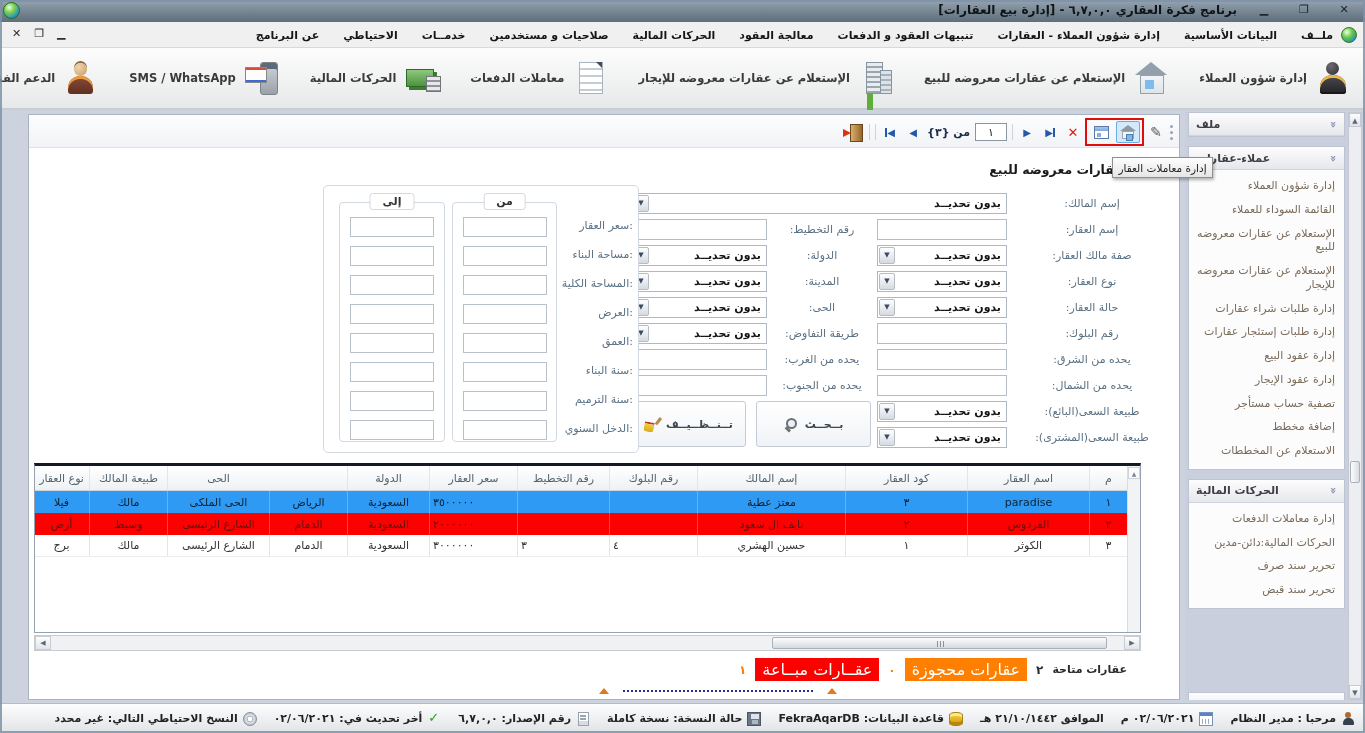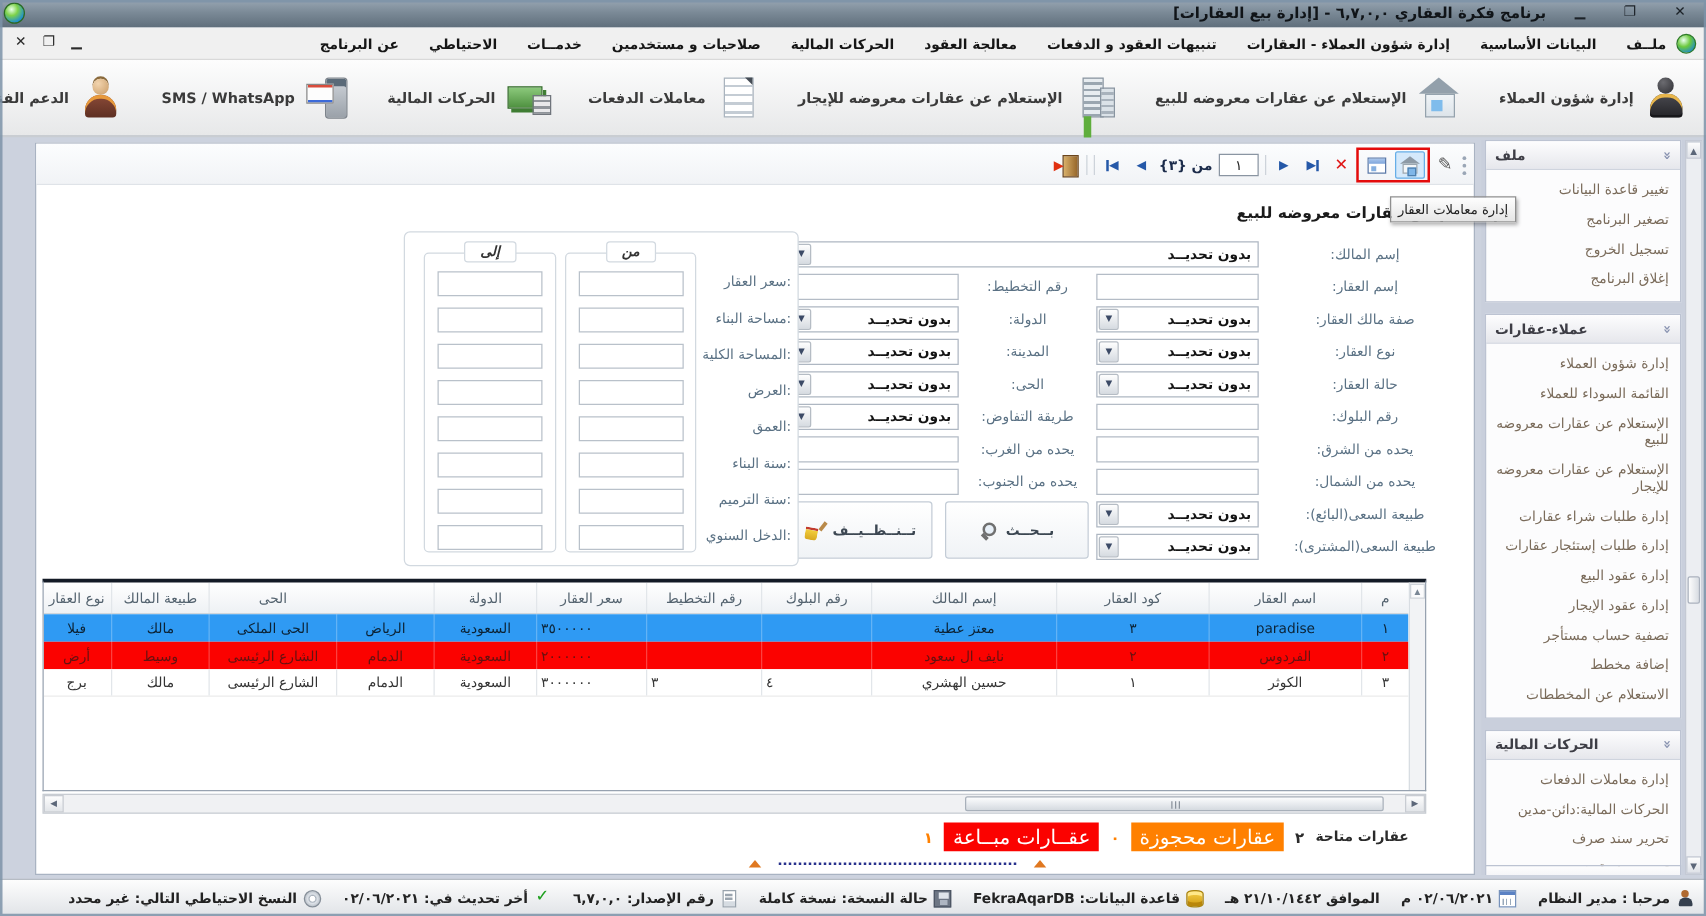--- a/index.html
+++ b/index.html
@@ -137,21 +137,21 @@
   .mag::after { content:''; position:absolute; left:1px; bottom:1px; width:6px; height:2.5px; background:#707070; transform:rotate(45deg); }
   .broom { position:relative; width:15px; height:15px; }
   .broom::before { content:''; position:absolute; right:0; top:0; width:2.5px; height:8px; background:#b98a4a; transform:rotate(38deg); }
   .broom::after { content:''; position:absolute; left:0; bottom:0; width:10px; height:8px; transform:rotate(10deg);
     background:linear-gradient(#f2cf3e,#d8a820); border-top:2.5px solid #c23b2e; border-radius:0 0 3px 3px; }
 
   
   .lblock { position:absolute; left:294px; top:70px; width:316px; height:268px; border:1px solid #d2d9e0; border-radius:5px; background:#fff; }
   .rlabel { position:absolute; right:5px; width:82px; text-align:right; font-size:11px; color:#5a7184; white-space:nowrap; }
   .rgroup { position:absolute; top:16px; bottom:10px; border:1px solid #d2d9e0; border-radius:4px; background:#fff;
-    display:flex; flex-direction:column; align-items:center; gap:9px; padding-top:14px;font-style:italic; }
+    display:flex; flex-direction:column; align-items:center; gap:9px; padding-top:14px; }
   .rgroup.gfrom { right:81px; width:105px; }
   .rgroup.gto { left:15px; width:106px; }
   .rcap { position:absolute; top:-10px; left:50%; transform:translateX(-50%); background:#fff; border:1px solid #d2d9e0; border-radius:3px;
     padding:1px 12px; font-size:11px; font-weight:bold; color:#333; }
   .rin { width:84px; height:20px; background:#fff; border:1px solid #b9c1ca; flex:0 0 auto; }
 
   
   .dtable { position:absolute; left:5px; top:348px; width:1107px; height:170px; border:1px solid #97a2b0; border-top:3px solid #141b26;
     display:flex; direction:rtl; background:#fff; overflow:hidden; }
   .tvscroll { width:13px; background:#f2f3f5; border-left:1px solid #d8dde2; position:relative; flex:0 0 auto; }
@@ -279,26 +279,20 @@
     </div>
 
   <div class="workspace">
 
     <div class="sidebar">
       <div class="sbgroups" id="sbgroups">
           <section class="sbgroup">
             <div class="sbhead">
               <span class="sbtitle">ملف</span>
               <span class="sbchev">«</span>
-            </div>
-            <div class="sbitems">
-              <div class="sbitem">تغيير قاعدة البيانات</div>
-              <div class="sbitem">تصغير البرنامج</div>
-              <div class="sbitem">تسجيل الخروج</div>
-              <div class="sbitem">إغلاق البرنامج</div>
             </div>
           </section>
           <section class="sbgroup">
             <div class="sbhead">
               <span class="sbtitle">عملاء-عقارات</span>
               <span class="sbchev">«</span>
             </div>
             <div class="sbitems">
               <div class="sbitem">إدارة شؤون العملاء</div>
               <div class="sbitem">القائمة السوداء للعملاء</div>

